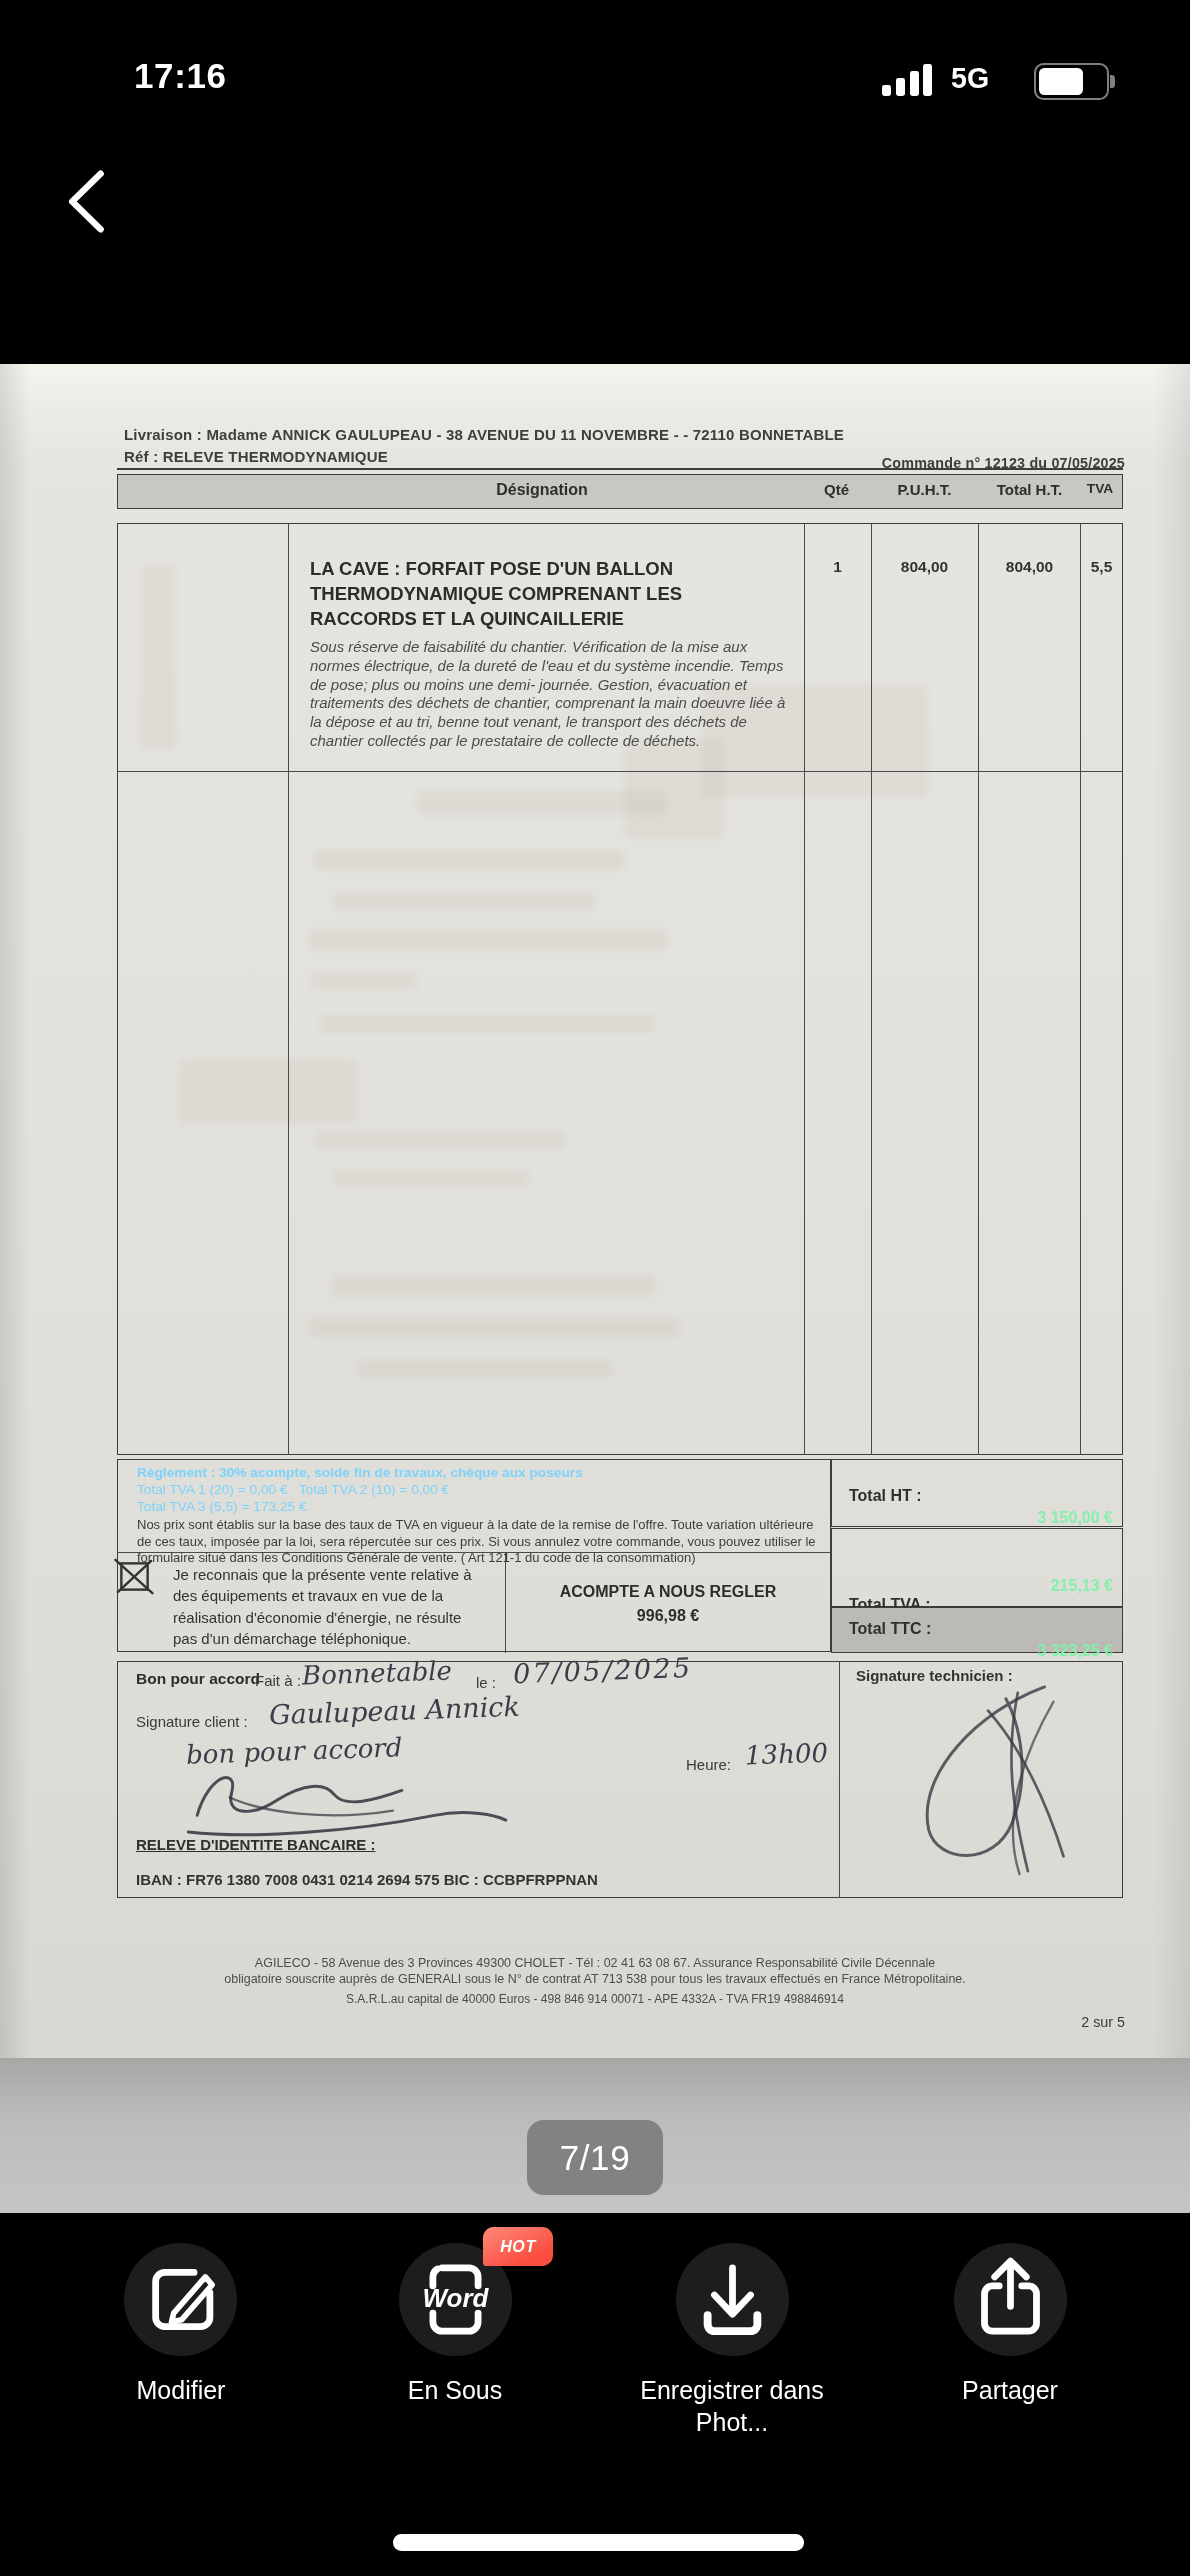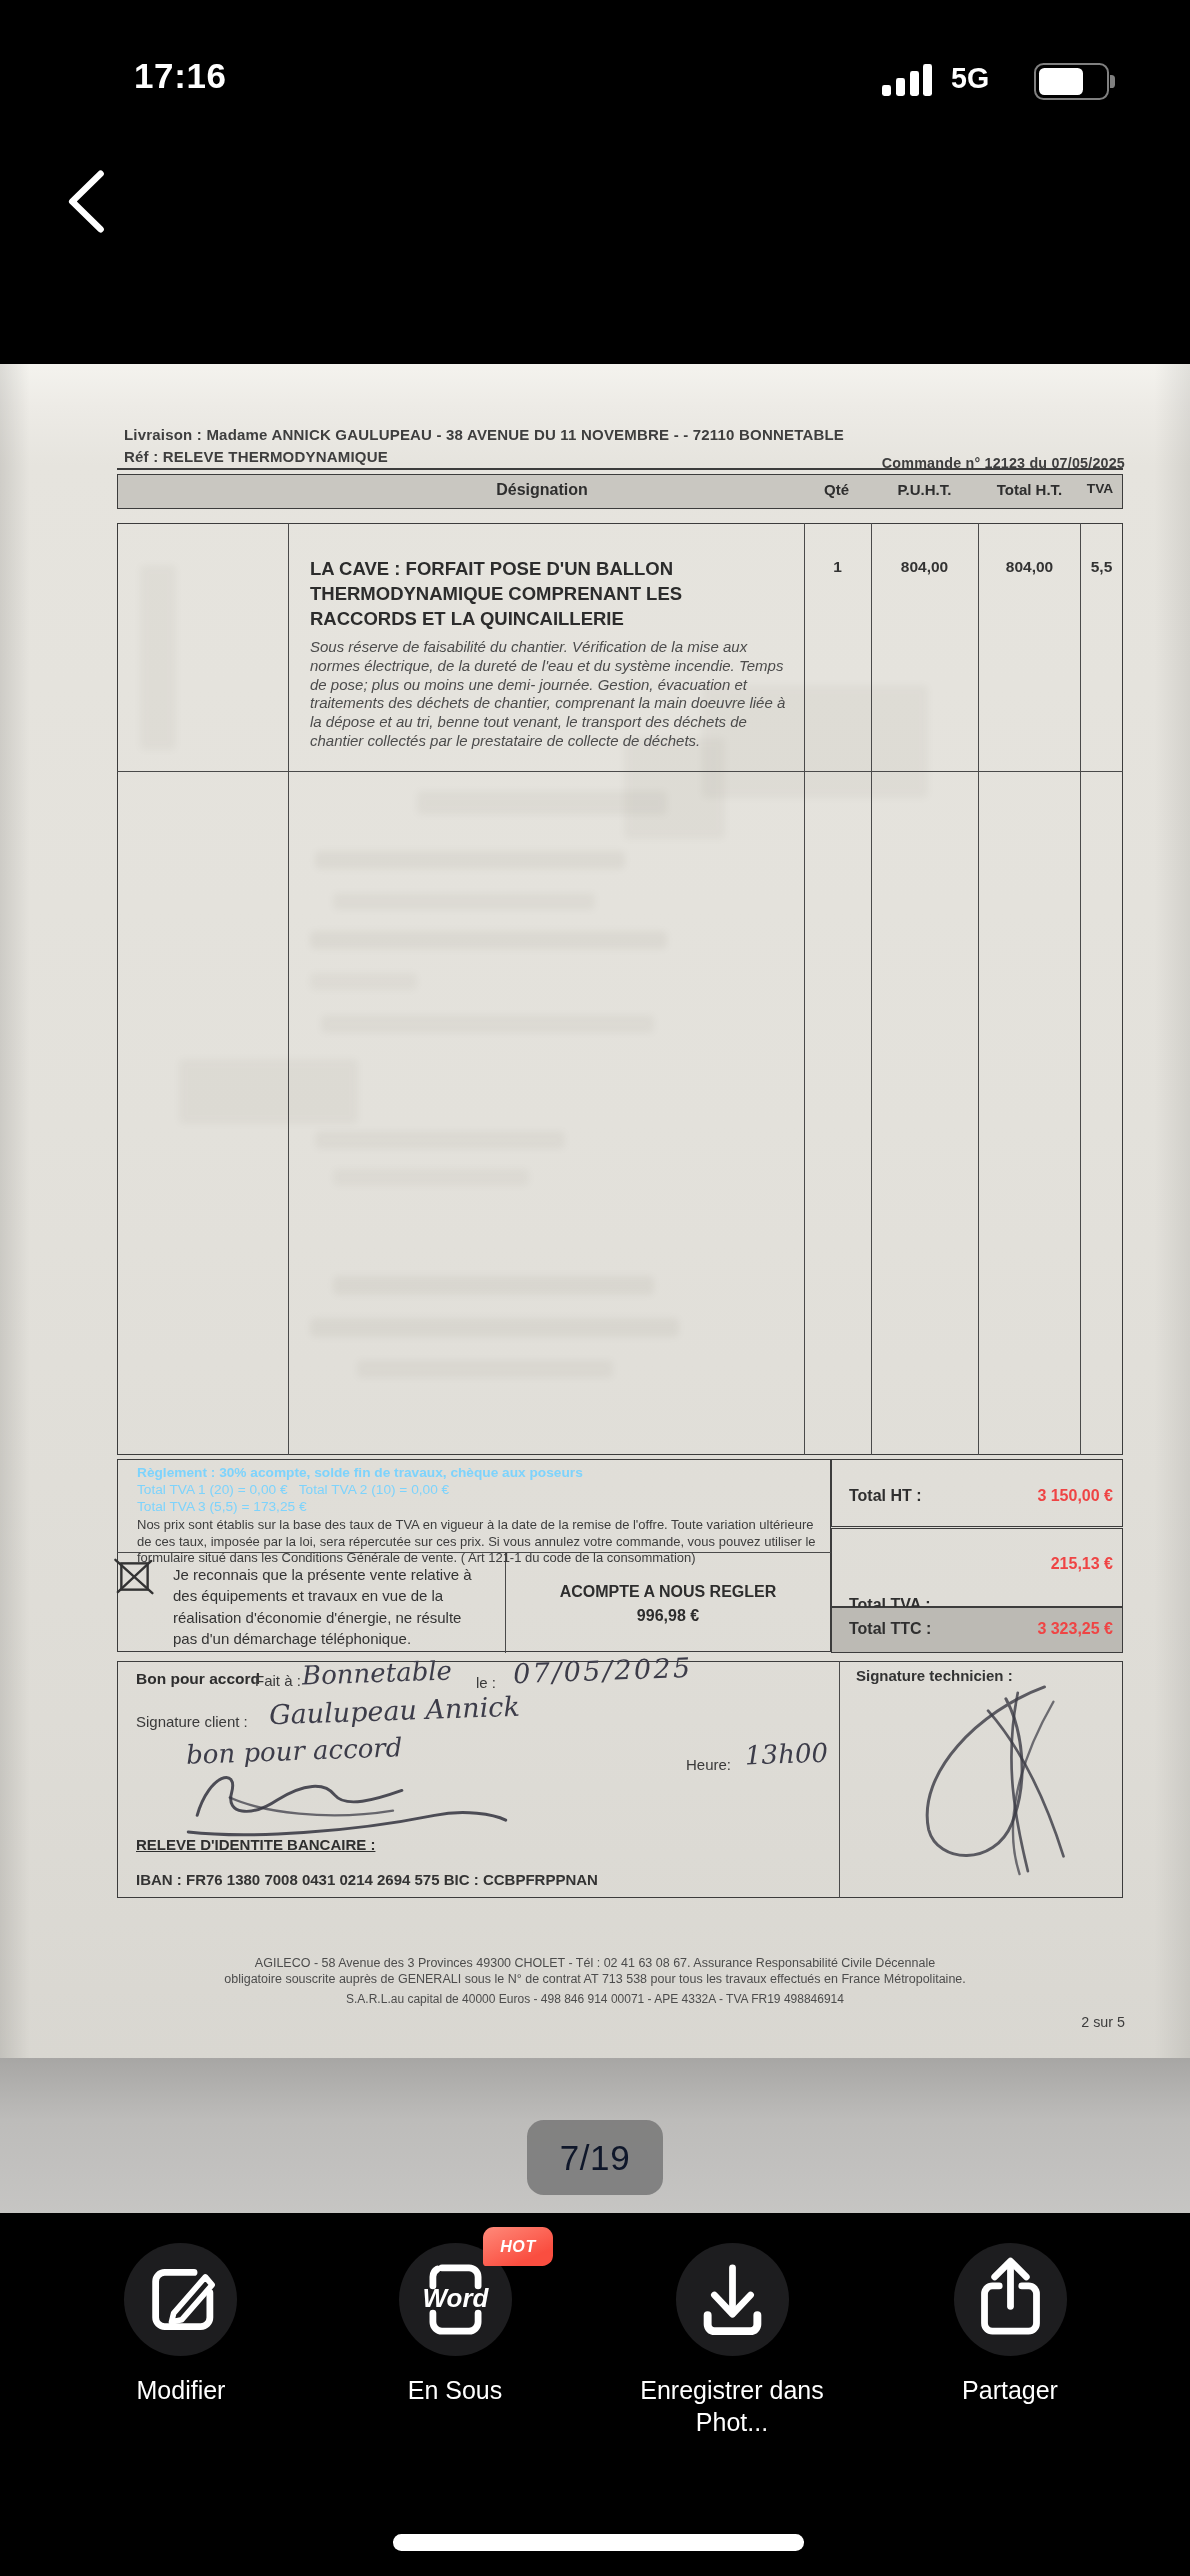--- a/index.html
+++ b/index.html
@@ -37,34 +37,34 @@
   .item-title{left:310px;top:557px;width:417px;font-size:18.5px;line-height:1.35;font-weight:700;color:#2c2c2c;}
   .item-desc{left:310px;top:638px;width:476px;font-size:15px;line-height:1.25;font-style:italic;color:#4c4c4c;}
   .cellnum{top:558px;font-size:15.5px;font-weight:600;color:#333;text-align:center;}
 
   
   .box3{border:1.8px solid #3c3c3c;box-sizing:border-box;}
   .pay-t{font-size:13.7px;color:#7dd3fc;}
   .terms{font-size:13px;line-height:1.27;color:#3d3d3d;}
   .chk-text{font-size:15px;line-height:21.4px;color:#333;}
   .tot-label{font-size:16px;font-weight:600;color:#2f2f2f;}
-  .tot-val{font-size:16px;font-weight:600;color:#ef4444;text-align:right;}
+  .tot-val{font-size:16px;font-weight:600;color:#86efac;text-align:right;margin-top:22px;}
 
   
   .hw{font-family:"DejaVu Serif",serif;font-style:italic;color:#3c3c49;transform:rotate(-2deg);}
 
   .ghost{background:#6a6455;filter:blur(3.6px);border-radius:4.8px;}
 
   .foot{width:1190px;text-align:center;color:#4c4c4c;}
 
   
   .strip{left:0;top:2058px;width:1190px;height:155px;
      background:linear-gradient(180deg,#a7a6a4 0%,#bdbcba 40%,#c6c5c3 100%);}
   .pagebadge{left:527px;top:2120px;width:136px;height:75px;border-radius:16.7px;
-     background:rgba(125,125,125,.93);color:#0f172a;font-size:35px;line-height:75px;
+     background:rgba(125,125,125,.93);color:#ffffff;font-size:35px;line-height:75px;
      text-align:center;letter-spacing:0.6px;}
 
   
   .toolbar{left:0;top:2213px;width:1190px;height:363px;background:#000;}
   .tbtn{width:113px;height:113px;border-radius:50%;background:#1d1d1f;cursor:pointer;}
   .tlabel{top:2374px;font-size:25px;line-height:32px;color:#fff;text-align:center;}
   .hot{left:483px;top:2227px;width:70px;height:39px;border-radius:10.7px 10.7px 10.7px 3.6px;
      background:linear-gradient(155deg,#ff8a7a 0%,#fa4e40 75%);color:#fff;font-size:16px;
      font-weight:800;font-style:italic;text-align:center;line-height:39px;letter-spacing:0.6px;z-index:5;}
   .homebar{left:393px;top:2534px;width:411px;height:16.7px;border-radius:8.3px;background:#fff;}

